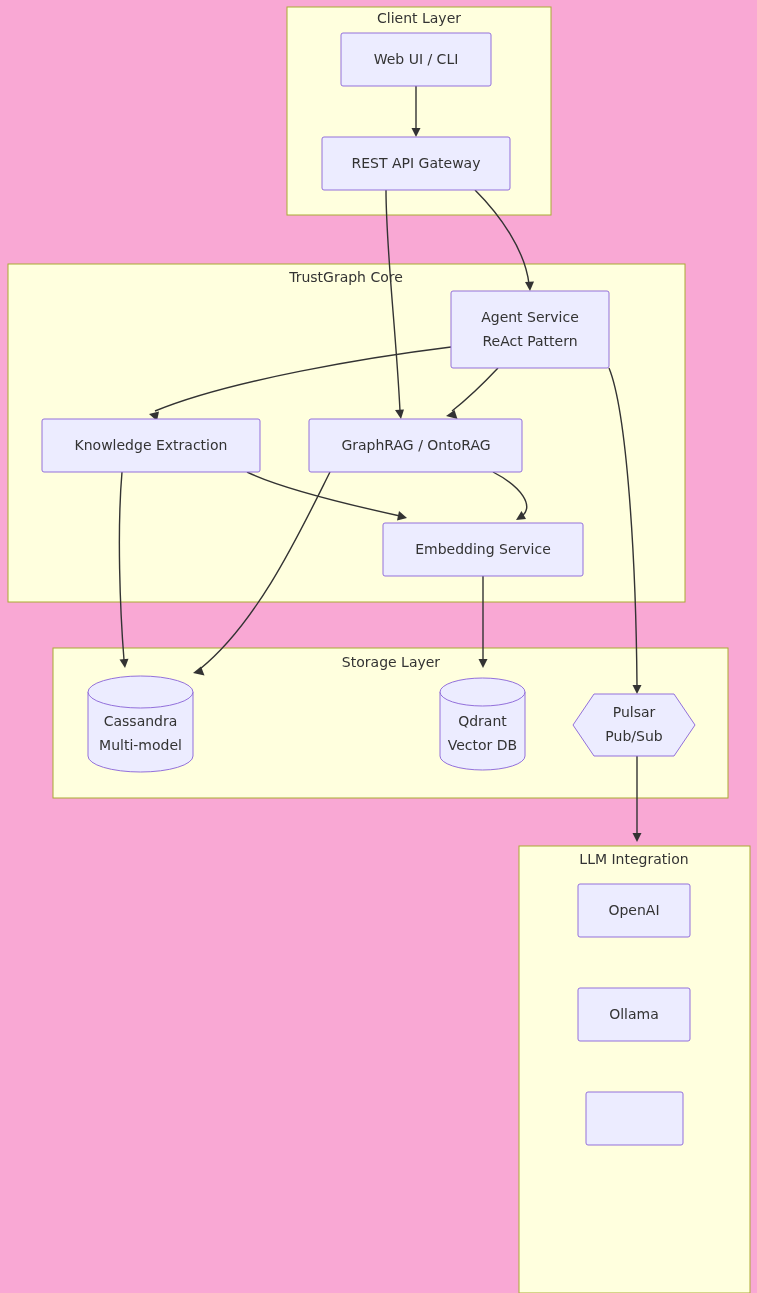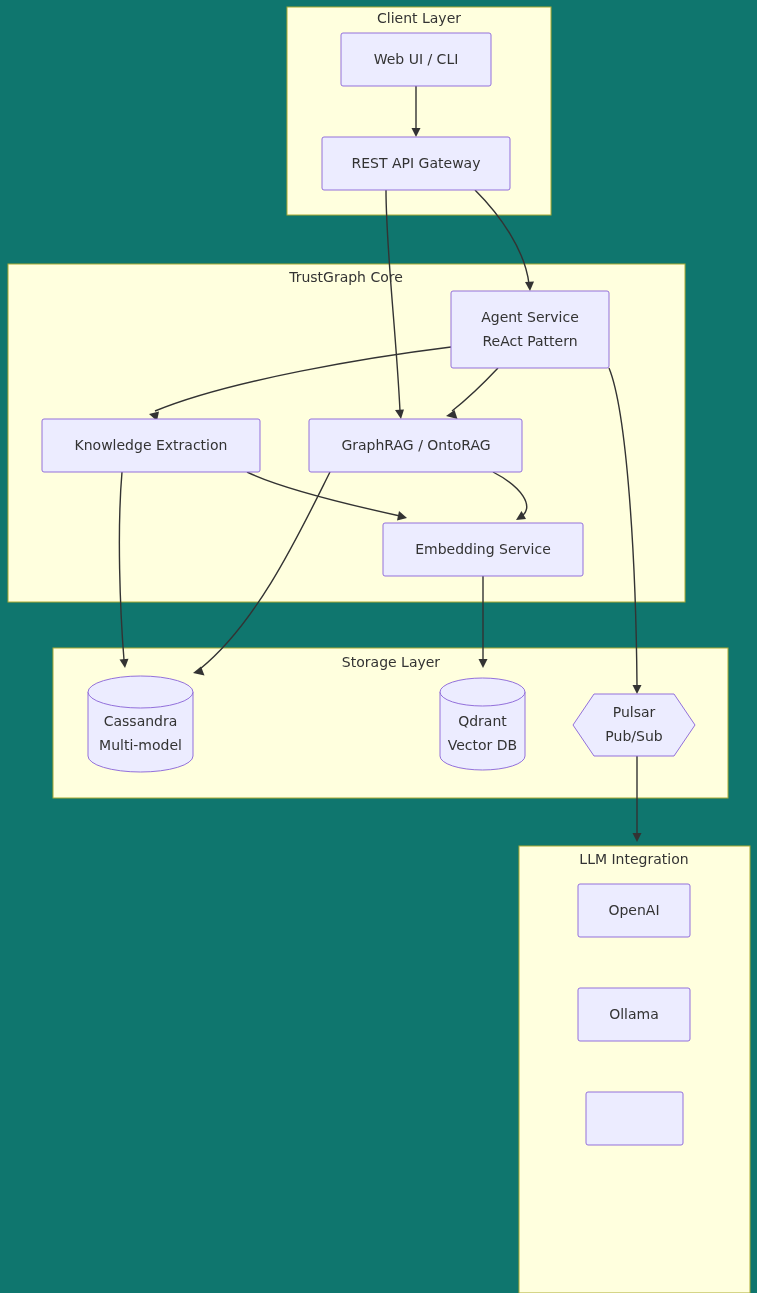--- a/index.html
+++ b/index.html
@@ -4,21 +4,21 @@
 <style>
   html, body {
     margin: 0;
     padding: 0;
     background: #000000;
   }
   #stage {
     position: relative;
     width: 757px;
     height: 1293px;
-    background: #0f766e;
+    background: #f9a8d4;
     overflow: hidden;
     font-family: "DejaVu Sans", sans-serif;
   }
   .svg-layer {
     position: absolute;
     left: 0; top: 0;
     width: 757px;
     height: 1293px;
   }
   .cluster-rect {

